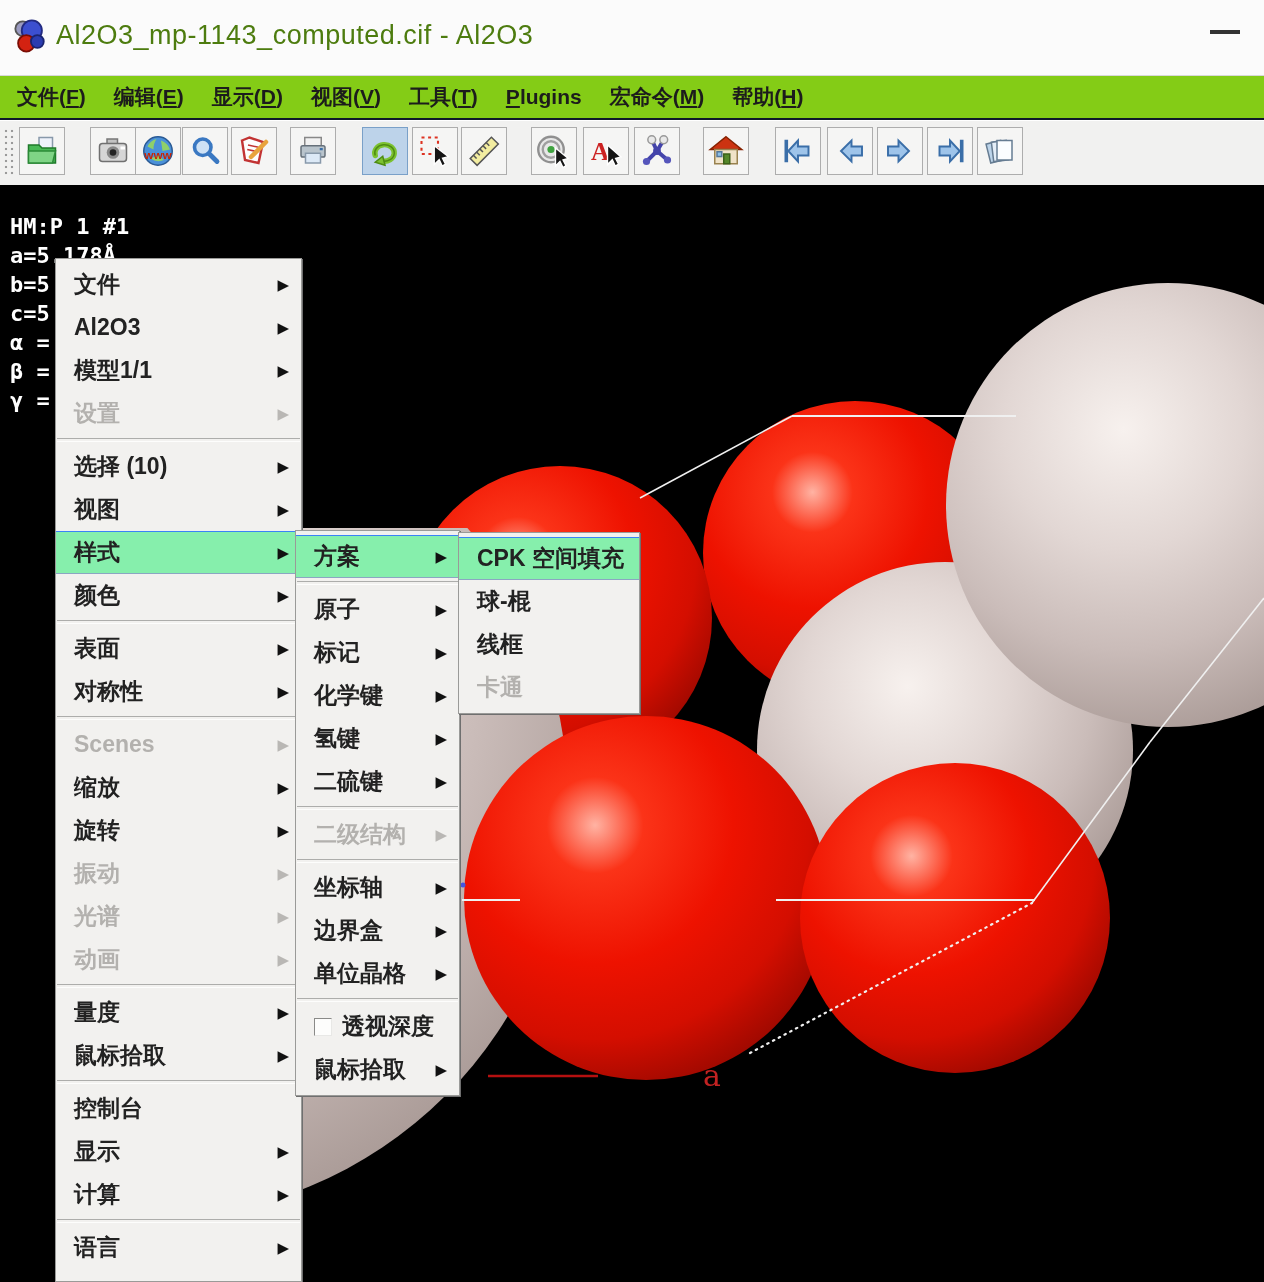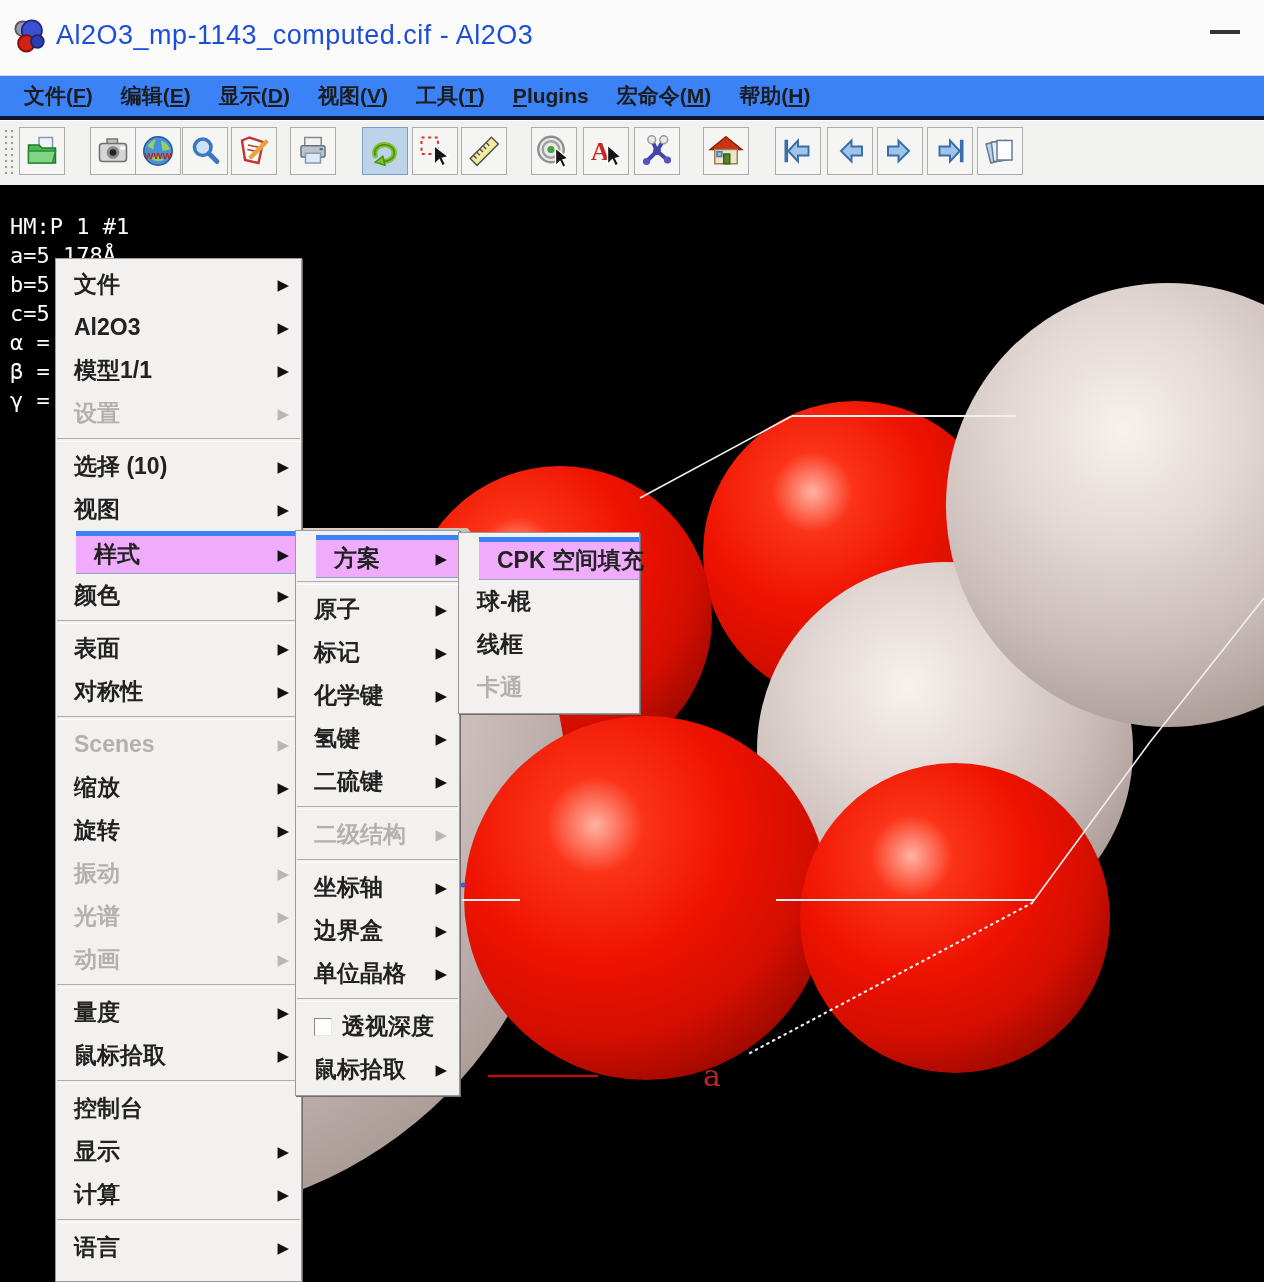--- a/index.html
+++ b/index.html
@@ -3,46 +3,46 @@
 <meta charset="utf-8">
 <style>
   html,body{margin:0;padding:0;}
   body{
     width:1264px;height:1282px;overflow:hidden;position:relative;
     font-family:"Liberation Sans","DejaVu Sans",sans-serif;background:#fff;
   }
   
   .titlebar{position:absolute;left:0;top:0;width:1264px;height:75px;background:#fbfbfb;border-bottom:1px solid #d8d8d8;}
   .app-icon{position:absolute;left:8px;top:14px;width:44px;height:44px;}
-  .title-text{position:absolute;left:56px;top:20px;font-size:27px;color:#1d4ed8;letter-spacing:.5px;}
+  .title-text{position:absolute;left:56px;top:20px;font-size:27px;color:#4d7c0f;letter-spacing:.5px;}
   .min-btn{position:absolute;right:24px;top:30px;width:30px;height:4px;background:#333;}
-  .menubar{position:absolute;left:0;top:76px;width:1264px;height:44px;background:#3b82f6;border-bottom:4px solid #0f172a;display:flex;align-items:center;padding-left:10px;box-sizing:border-box;}
+  .menubar{position:absolute;left:0;top:76px;width:1264px;height:44px;background:#84cc16;border-bottom:2px solid #0f172a;display:flex;align-items:center;padding-left:3px;box-sizing:border-box;}
   .menubar-item{font-size:21px;font-weight:700;color:#1c1c1c;padding:0 14px;white-space:nowrap;cursor:default;}
   .menubar-item u{text-decoration:underline;}
   .toolbar{position:absolute;left:0;top:121px;width:1264px;height:64px;background:#f1f1f0;border-bottom:1px solid #c9c9c9;}
   .tb-handle{position:absolute;left:3px;top:128px;width:12px;height:48px;
     background-image:radial-gradient(circle,#9a9a9a 1.2px,transparent 1.6px);background-size:6px 6px;}
   .tb-btn{position:absolute;top:127px;width:46px;height:48px;background:#f5f5f4;border:1px solid #adadad;box-sizing:border-box;display:flex;align-items:center;justify-content:center;}
   .tb-btn.selected{background:#bdd3ea;border-color:#7aa0c8;}
   .tb-btn svg{width:36px;height:36px;}
   
   .viewport{position:absolute;left:0;top:185px;width:1264px;height:1097px;background:#000;overflow:hidden;}
   .sphere{position:absolute;border-radius:50%;}
   .clipbox{position:absolute;overflow:hidden;}
   .scene-svg{position:absolute;left:0;top:0;z-index:3;}
-  .overlay-line{position:absolute;left:10px;z-index:4;color:#fff;font-family:"DejaVu Sans Mono","Liberation Mono",monospace;font-weight:400;font-size:22px;white-space:pre;}
+  .overlay-line{position:absolute;left:10px;z-index:4;color:#fff;font-family:"DejaVu Sans Mono","Liberation Mono",monospace;font-weight:700;font-size:22px;white-space:pre;}
   .axis-a{position:absolute;z-index:3;font-family:"DejaVu Serif","Liberation Serif",serif;font-size:30px;}
   
   .popup{position:absolute;background:#f2f1ef;border:1px solid #9a9a98;box-shadow:1px 1px 0 #6f6f6f;box-sizing:border-box;padding:4px 0;z-index:10;}
   .popup-item{height:43px;display:flex;align-items:center;padding:0 12px 0 18px;font-size:23px;font-weight:700;color:#222;white-space:nowrap;box-sizing:border-box;}
   .popup-item .lbl{flex:1 1 auto;}
   .popup-item .arrow{flex:0 0 auto;font-size:15px;color:#111;margin-left:12px;}
   .popup-item.disabled{color:#b3b1ae;}
   .popup-item.disabled .arrow{color:#b9b7b4;}
-  .popup-item.highlighted{background:#f0abfc;border-top:5px solid #3b82f6;border-bottom:1px solid #8ba6c2;margin-left:20px;}
+  .popup-item.highlighted{background:#86efac;border-top:1px solid #3b82f6;border-bottom:1px solid #8ba6c2;}
   .popup-sep{height:2px;border-top:1px solid #adadab;border-bottom:1px solid #fdfdfc;margin:3px 1px;}
   .chkbox{width:16px;height:16px;background:#fdfdfc;border:1px solid #8a8a88;border-right-color:#e8e8e6;border-bottom-color:#e8e8e6;margin-right:10px;flex:0 0 auto;}
 </style>
 </head>
 <body>
 
 <div class="titlebar">
   <span class="app-icon">
     <svg viewBox="0 0 24 24">
       <circle cx="8" cy="8" r="4" fill="#9a9ac0" stroke="#555"></circle>

